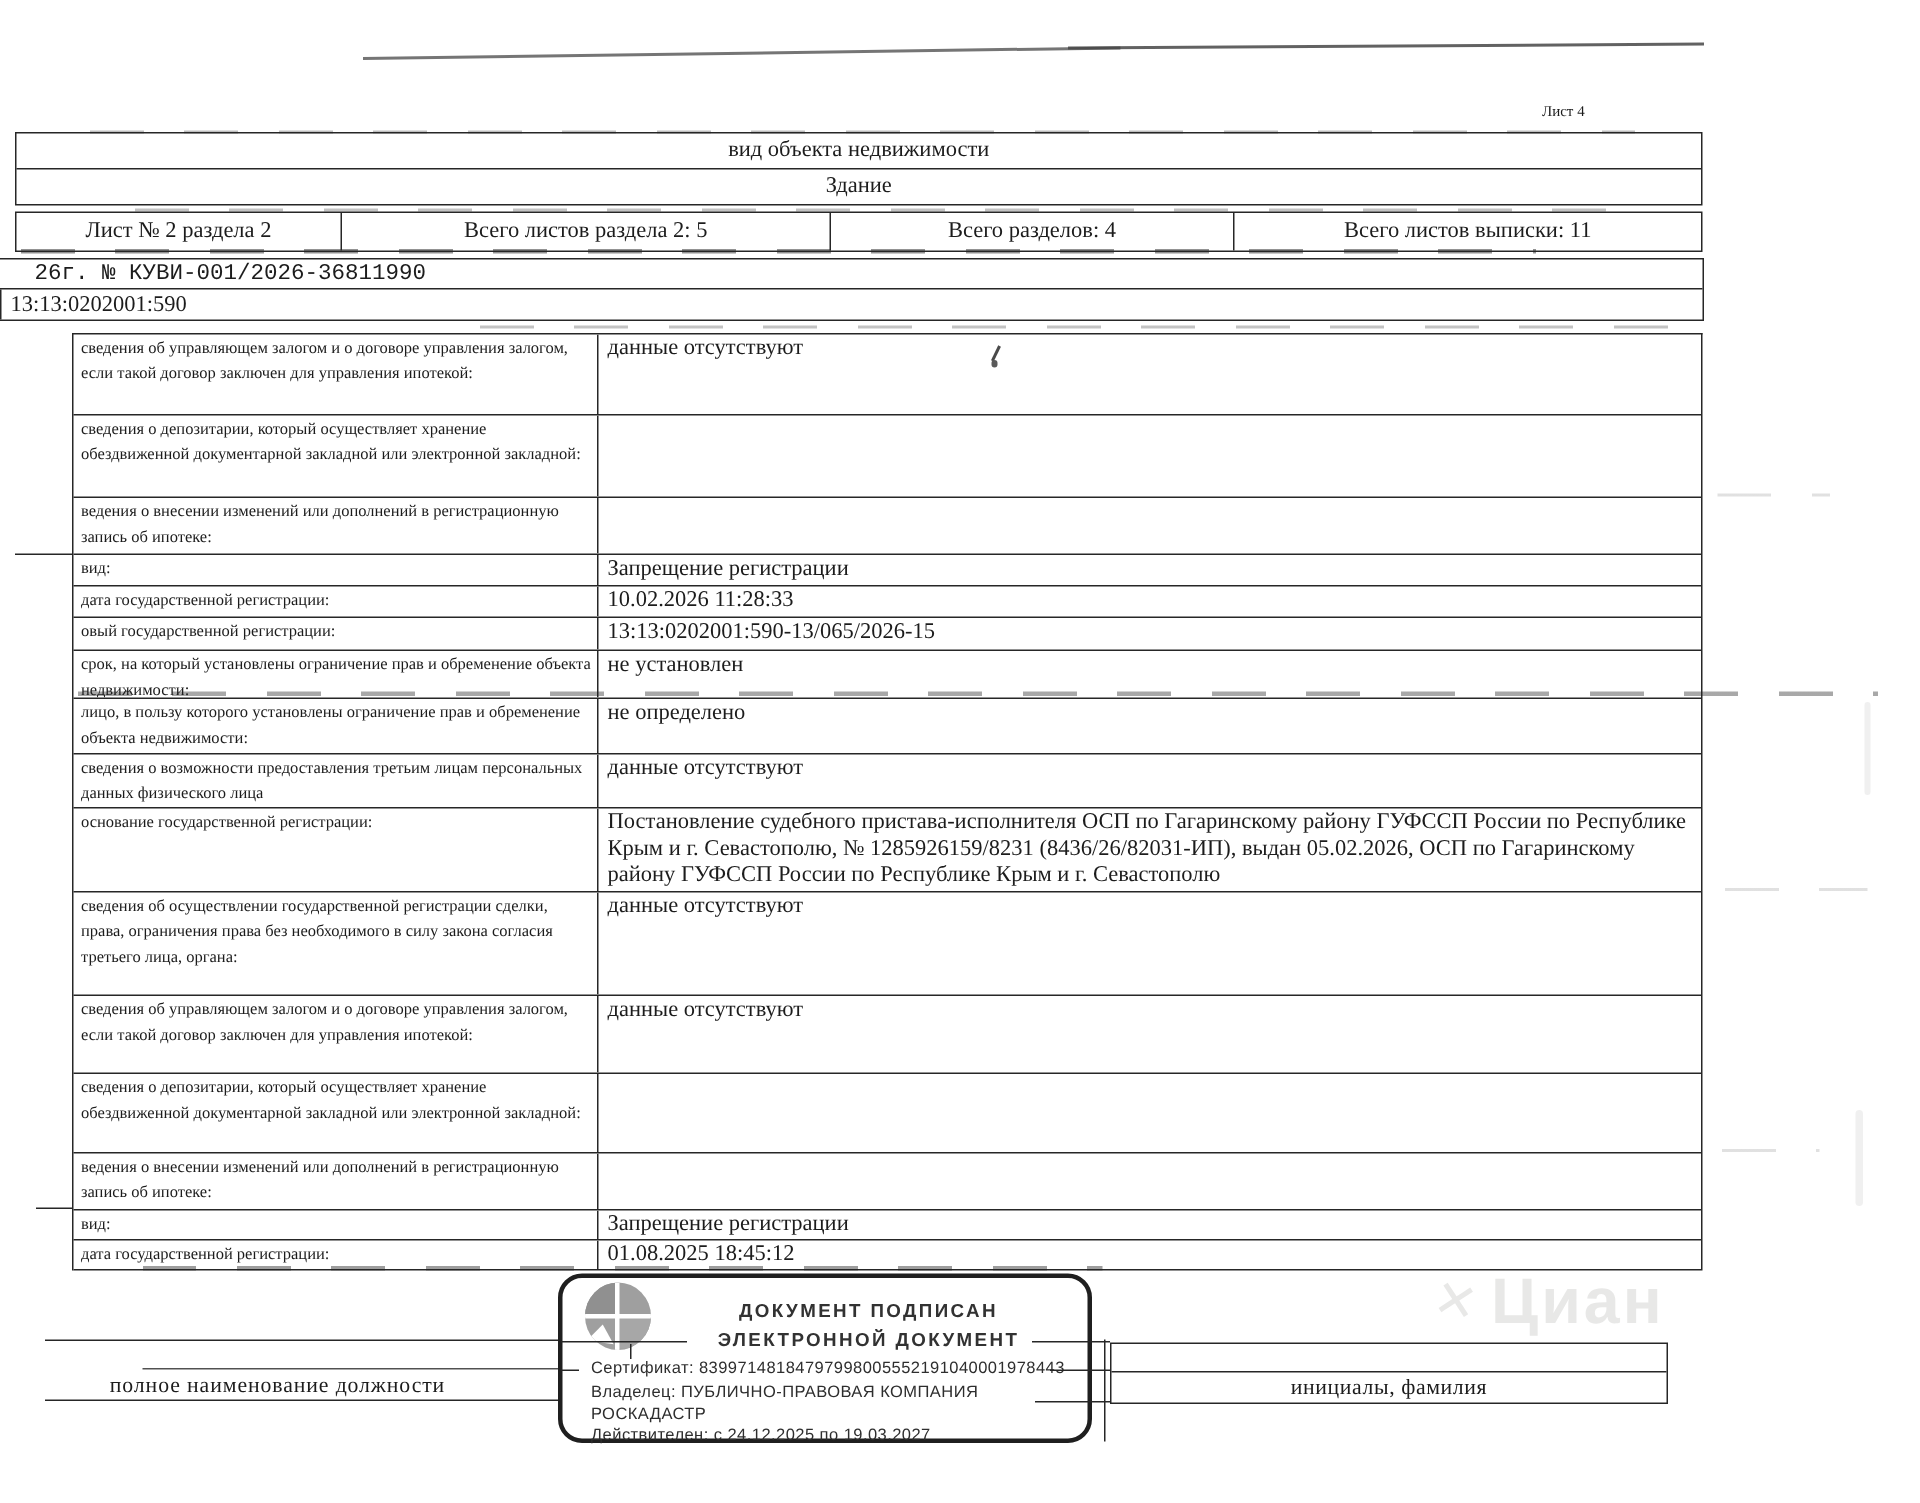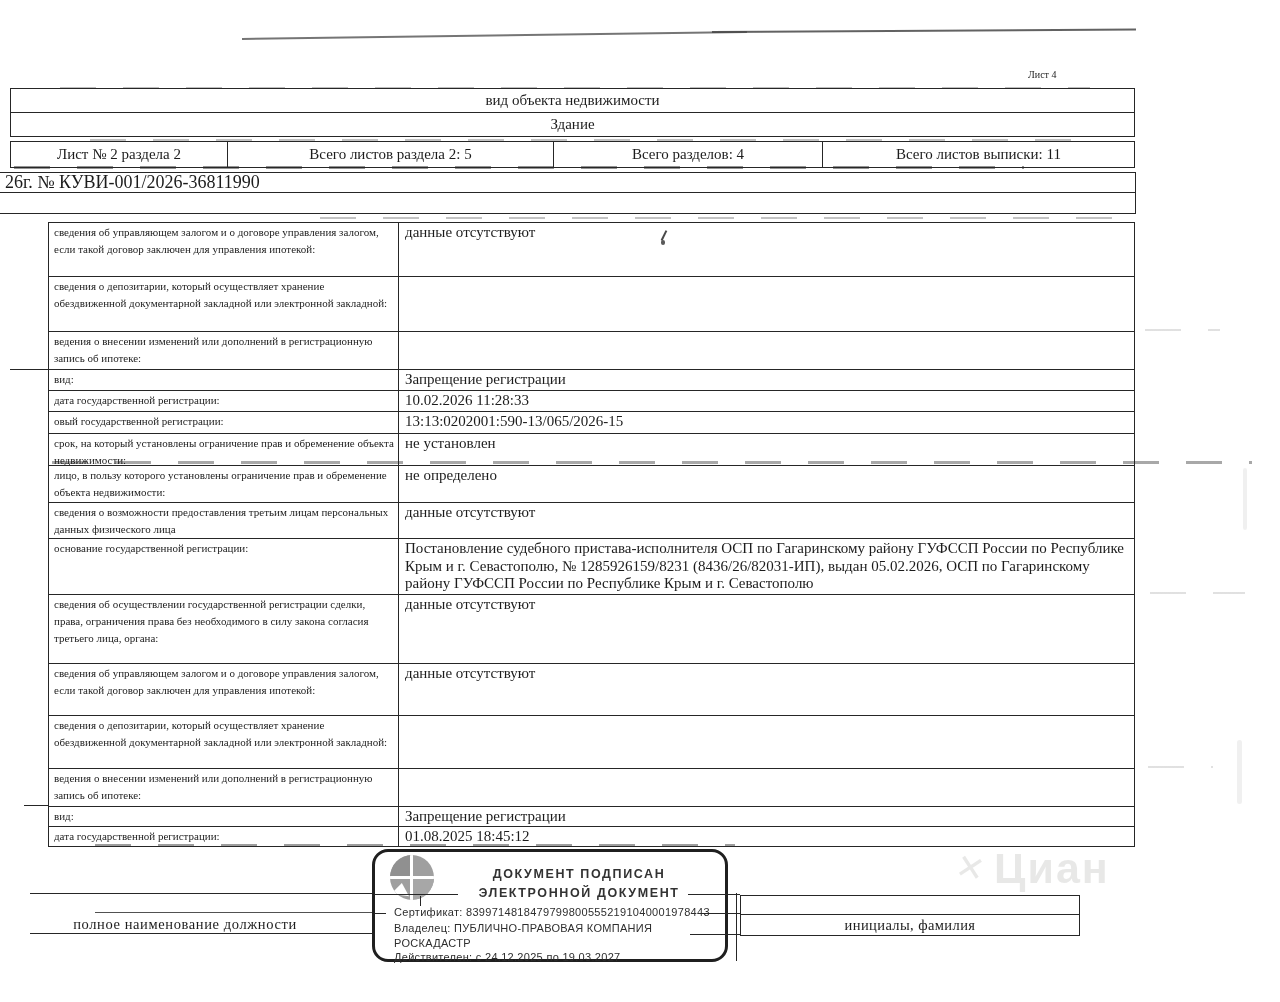--- a/index.html
+++ b/index.html
@@ -18,21 +18,21 @@
   .hdr-row:first-child{border-bottom:1.3px solid #262626;}
 
   .counts{position:absolute;left:10px;top:141px;width:1125px;height:27px;border:1.4px solid #262626;box-sizing:border-box;display:flex;}
   .counts-cell{display:flex;align-items:center;justify-content:center;font-size:15px;box-sizing:border-box;border-right:1.3px solid #262626;}
   .counts-cell:nth-child(1){width:217px;}
   .counts-cell:nth-child(2){width:326px;}
   .counts-cell:nth-child(3){width:269px;}
   .counts-cell:nth-child(4){flex:1;border-right:none;}
 
   .kuvi{position:absolute;left:0;top:172px;width:1136px;border-top:1.4px solid #262626;border-right:1.4px solid #262626;border-bottom:1.4px solid #262626;box-sizing:border-box;}
-  .kuvi-row1{height:20px;border-bottom:1.3px solid #262626;font-size:18px;padding-left:5px;display:flex;align-items:center;box-sizing:border-box;}
+  .kuvi-row1{height:20px;border-bottom:1.3px solid #262626;font-size:15px;padding-left:23px;display:flex;align-items:center;box-sizing:border-box;font-family:Liberation Mono, monospace;}
   .kuvi-row2{height:20px;display:flex;box-sizing:border-box;font-size:15px;}
   .kuvi-label{width:398px;display:flex;align-items:center;padding-left:3px;box-sizing:border-box;}
   .kuvi-value{flex:1;border-left:1.3px solid #262626;display:flex;align-items:center;padding-left:6px;box-sizing:border-box;}
 
   
   .records{position:absolute;left:48px;top:222px;width:1087px;border-top:1.4px solid #262626;border-left:1.3px solid #262626;border-right:1.4px solid #262626;box-sizing:border-box;}
   .rec-row{display:flex;position:relative;border-bottom:1.3px solid #262626;box-sizing:border-box;overflow:hidden;}
   .rec-label{width:350px;border-right:1.3px solid #262626;box-sizing:border-box;
     font-size:11px;line-height:16.9px;padding:1px 4px 0 5px;overflow:hidden;}
   .rec-value{flex:1;box-sizing:border-box;font-size:15px;line-height:17.5px;padding:1px 6px 0 6px;overflow:hidden;}
@@ -47,21 +47,21 @@
   .stamp-logo{position:absolute;left:15px;top:3px;width:44px;height:45px;border-radius:50%;
     background:#8f8f8f;overflow:hidden;opacity:.85;}
   .stamp-logo .cx{position:absolute;left:20px;top:0;width:3px;height:45px;background:#fff;}
   .stamp-logo .cy{position:absolute;left:0;top:21px;width:44px;height:3px;background:#fff;}
   .stamp-logo .notch{position:absolute;left:2px;top:28px;width:0;height:0;
     border-left:9px solid transparent;border-right:9px solid transparent;border-bottom:12px solid #fff;transform:rotate(8deg);}
   .stamp-logo .q{position:absolute;width:21px;height:21px;background:#7d7d7d;}
 
   
   .footer-label{position:absolute;font-size:14.5px;letter-spacing:.6px;text-align:center;}
-  .rbox{position:absolute;left:740px;top:895px;width:340px;height:41px;border:1.5px solid #262626;box-sizing:border-box;z-index:4;background:transparent;}
+  .rbox{position:absolute;left:740px;top:895px;width:372px;height:41px;border:1.5px solid #262626;box-sizing:border-box;z-index:4;background:transparent;}
   .rbox-mid{position:absolute;left:0;right:0;top:18px;height:1.4px;background:#262626;}
   .rbox-label{position:absolute;left:0;right:0;top:21px;text-align:center;font-size:14.5px;letter-spacing:.4px;}
 
   .watermark{position:absolute;left:952px;top:843px;font-family:"Liberation Sans","DejaVu Sans",sans-serif;
     font-weight:700;font-size:43px;color:rgba(150,150,145,.22);letter-spacing:2px;z-index:1;}
   .wm-x{display:inline-block;transform:rotate(12deg) scale(.8);margin-right:4px;}
 
   .sheet-label{position:absolute;left:1028px;top:69px;font-size:10px;}
   .penmark{position:absolute;left:663px;top:230px;width:1.6px;height:11px;background:#4a4a4a;transform:rotate(26deg);z-index:2;}
   .penmark-dot{position:absolute;left:661px;top:240px;width:4px;height:5px;background:#5a5a5a;border-radius:2px;z-index:2;}
@@ -88,20 +88,21 @@
       <div class="counts-cell">Всего листов раздела 2: 5</div>
       <div class="counts-cell">Всего разделов: 4</div>
       <div class="counts-cell">Всего листов выписки: 11</div>
     </div>
   <div class="dash" style="left:90px;top:139px;width:1000px;height:2px;opacity:.28;"></div>
   <div class="dash" style="left:14px;top:166px;width:1010px;height:3.2px;opacity:.5;"></div>
 
   <div class="kuvi">
     <div class="kuvi-row1">26г. № КУВИ-001/2026-36811990</div>
     <div class="kuvi-row2">
+      <div class="kuvi-value">13:13:0202001:590</div>
     </div>
   </div>
   <div class="dash" style="left:320px;top:217px;width:815px;height:2.4px;opacity:.28;"></div>
 
   <div class="records">
       <div class="rec-row" style="height: 54px;">
         <div class="rec-label">сведения об управляющем залогом и о договоре управления залогом, если такой договор заключен для управления ипотекой:</div>
         <div class="rec-value">данные отсутствуют</div>
       </div>
       <div class="rec-row" style="height: 55px;">

